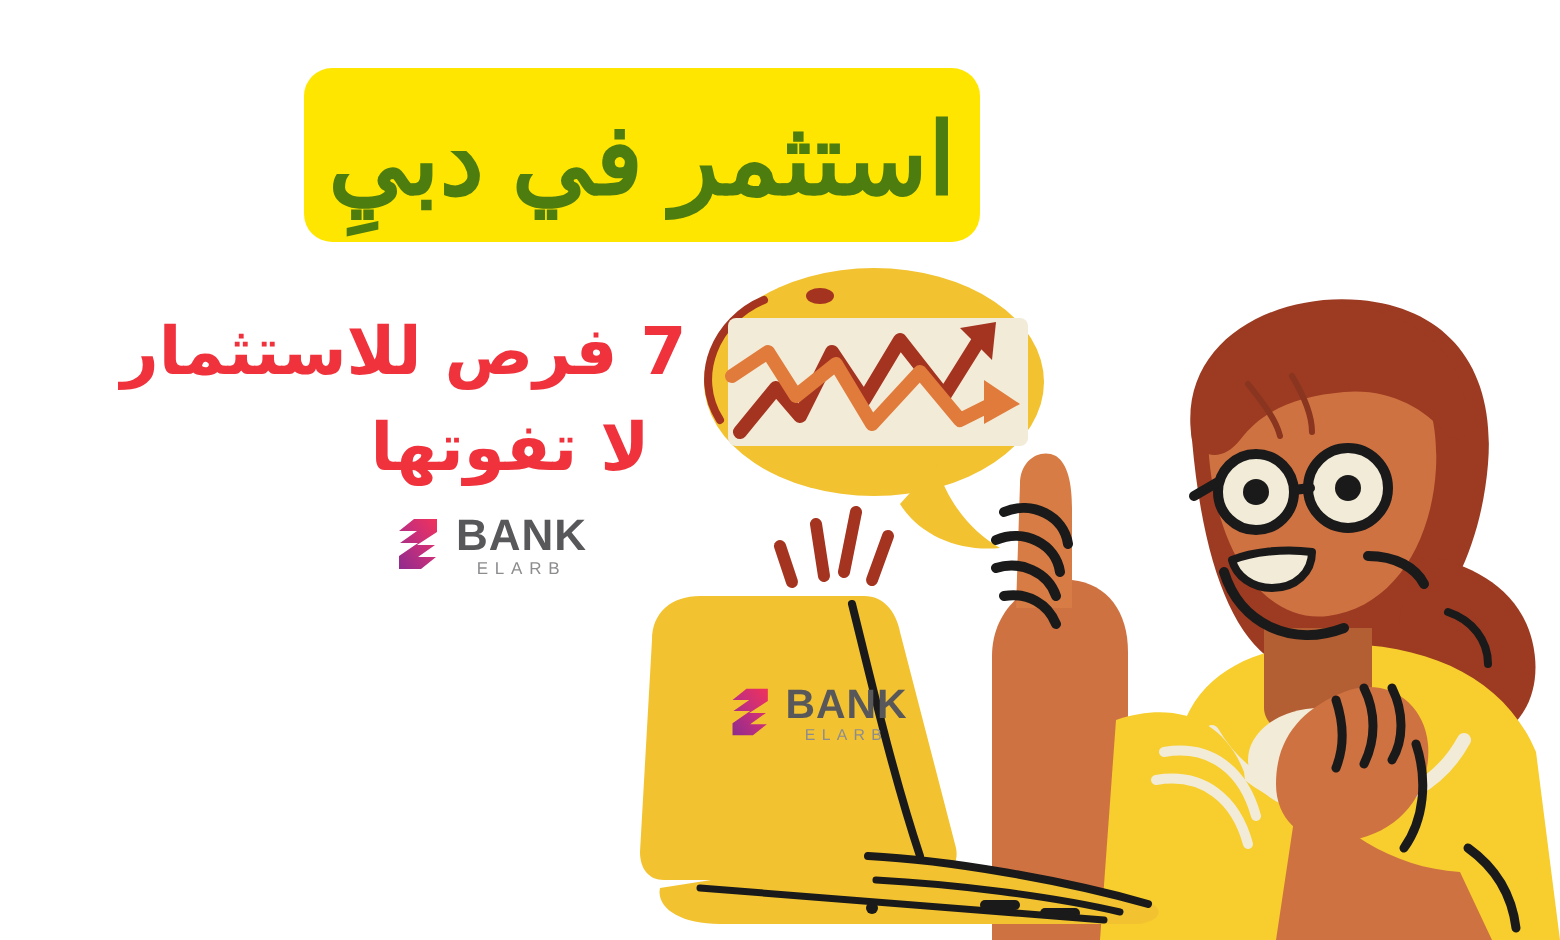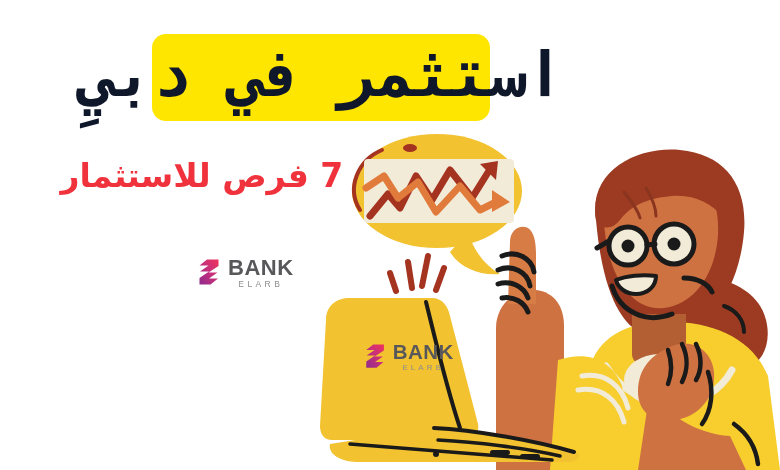--- a/index.html
+++ b/index.html
@@ -27,25 +27,25 @@
     width: 338px;
     height: 87px;
     background: #FFE600;
     border-radius: 14px;
     display: flex;
     align-items: center;
     justify-content: center;
     direction: rtl;
   }
   .headline-text {
-    font-family: Liberation Mono, monospace;
+    font-family: Liberation Sans, sans-serif;
     font-weight: 700;
-    font-size: 62px;
+    font-size: 50px;
     line-height: 1;
-    color: #0f172a;
+    color: #4d7c0f;
     letter-spacing: -1px;
     white-space: nowrap;
     transform: translateY(2px);
   }
 
   
   .subtitle-block {
     position: absolute;
     left: 60px;
     top: 152px;
@@ -124,20 +124,21 @@
 <body>
 
 <div id="poster">
 
   <div class="headline-banner">
     <span class="headline-text">استثمر في دبيِ</span>
   </div>
 
   <div class="subtitle-block">
     <div class="subtitle-line">افضل 7 فرص للاستثمار</div>
+    <div class="subtitle-line">لا تفوتها</div>
   </div>
 
   <div class="logo logo-standalone">
     <span class="logo-mark">
       <svg width="26" height="28" viewBox="0 0 26 28" xmlns="http://www.w3.org/2000/svg">
         <defs>
           <linearGradient id="gmark1" x1="0" y1="1" x2="1" y2="0">
             <stop offset="0%" stop-color="#8E2C8E"></stop>
             <stop offset="55%" stop-color="#C92F7A"></stop>
             <stop offset="100%" stop-color="#F0325A"></stop>

